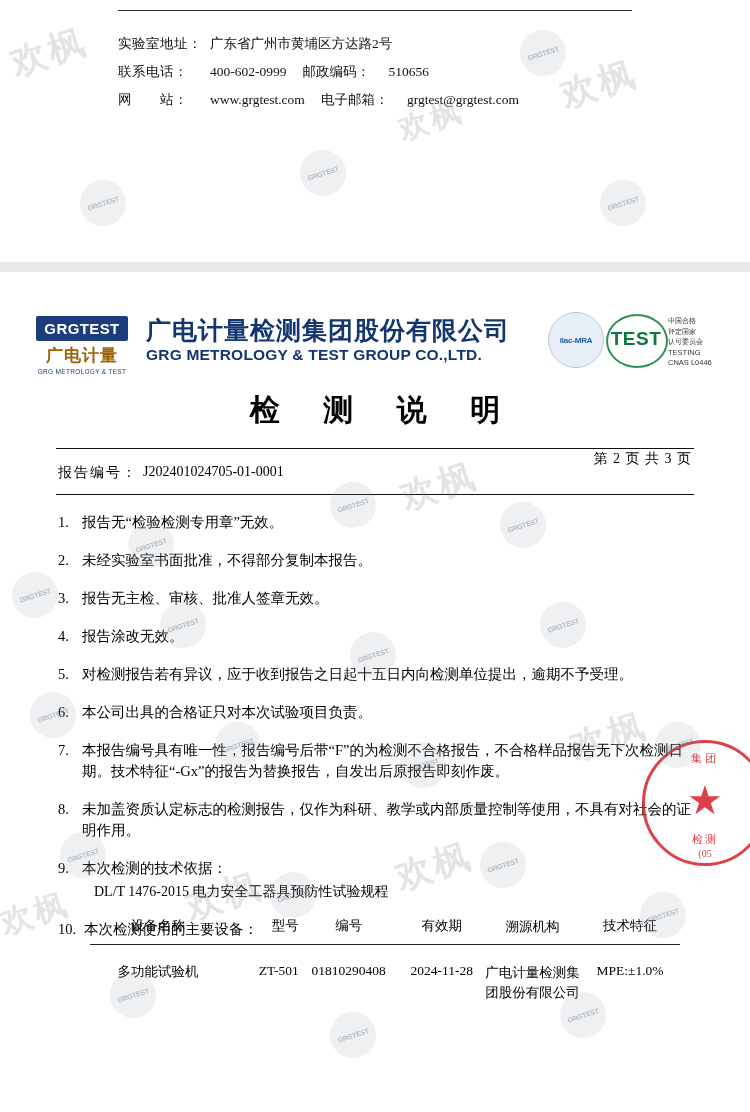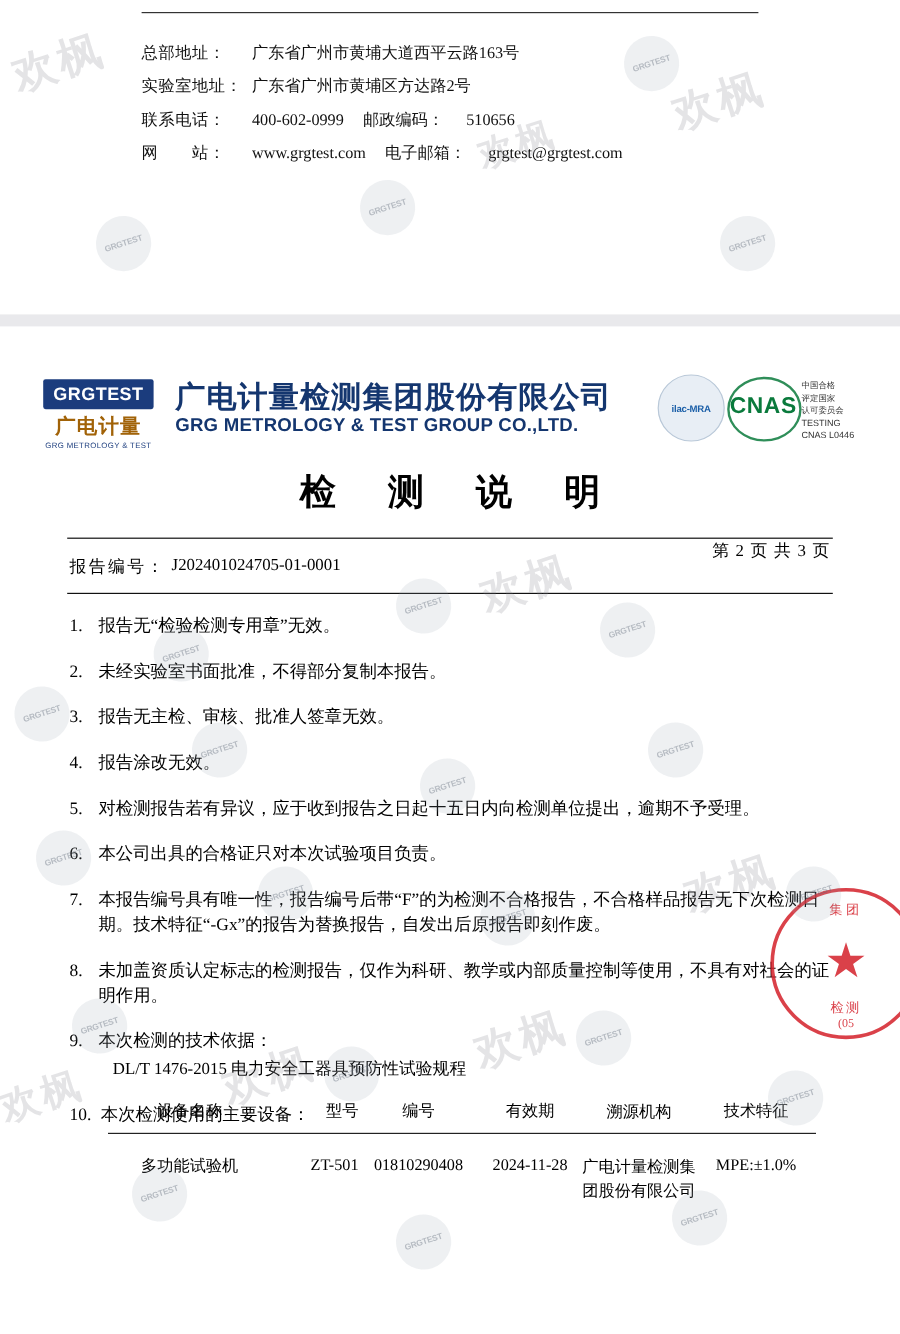--- a/index.html
+++ b/index.html
@@ -326,24 +326,20 @@
 </style>
 </head>
 <body>
 
 <div id="page">
 
   <div class="top-page">
     <div class="top-rule"></div>
     <div class="addr-block">
       <div class="addr-row">
-        <span class="addr-label">总部地址：</span>
-        <span class="addr-value">广东省广州市黄埔大道西平云路163号</span>
-      </div>
-      <div class="addr-row">
         <span class="addr-label">实验室地址：</span>
         <span class="addr-value">广东省广州市黄埔区方达路2号</span>
       </div>
       <div class="addr-row">
         <span class="addr-label">联系电话：</span>
         <span class="addr-value">400-602-0999</span>
         <span class="addr-label2">邮政编码：</span>
         <span class="addr-value">510656</span>
       </div>
       <div class="addr-row">
@@ -366,21 +362,21 @@
         <div class="logo-top">GRGTEST</div>
         <div class="logo-cn">广电计量</div>
         <div class="logo-en">GRG METROLOGY &amp; TEST</div>
       </div>
       <div class="co-cn">广电计量检测集团股份有限公司</div>
       <div class="co-en">GRG METROLOGY &amp; TEST GROUP CO.,LTD.</div>
 
       <div class="mark-ilac">ilac-MRA</div>
       <div class="cnas-ring"></div>
       <div class="mark-cnas">
-        <span class="cnas-txt">CNAS</span>
+        <span class="cnas-txt">TEST</span>
       </div>
       <div class="mark-cnas-info">
         <div class="cn">中国合格</div>
         <div class="cn">评定国家</div>
         <div class="cn">认可委员会</div>
         <div>TESTING</div>
         <div>CNAS L0446</div>
       </div>
     </div>
 

